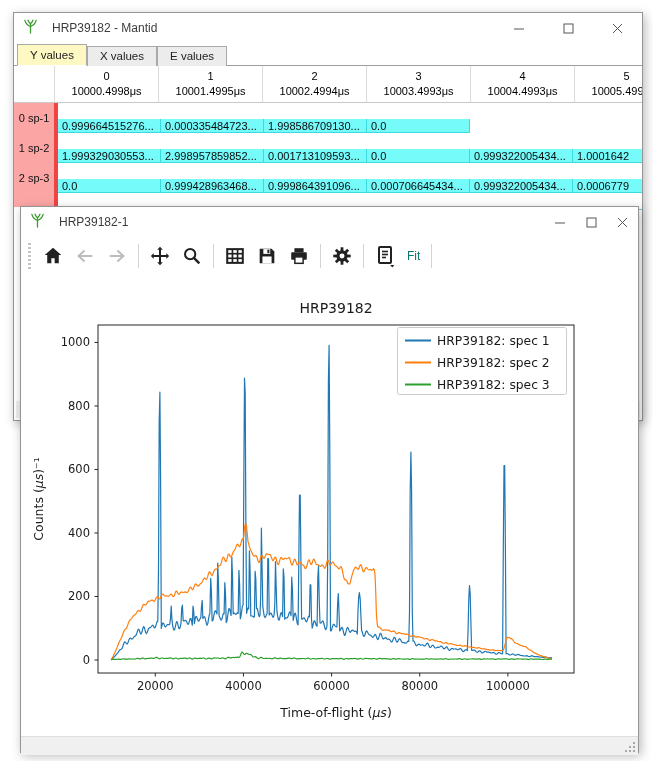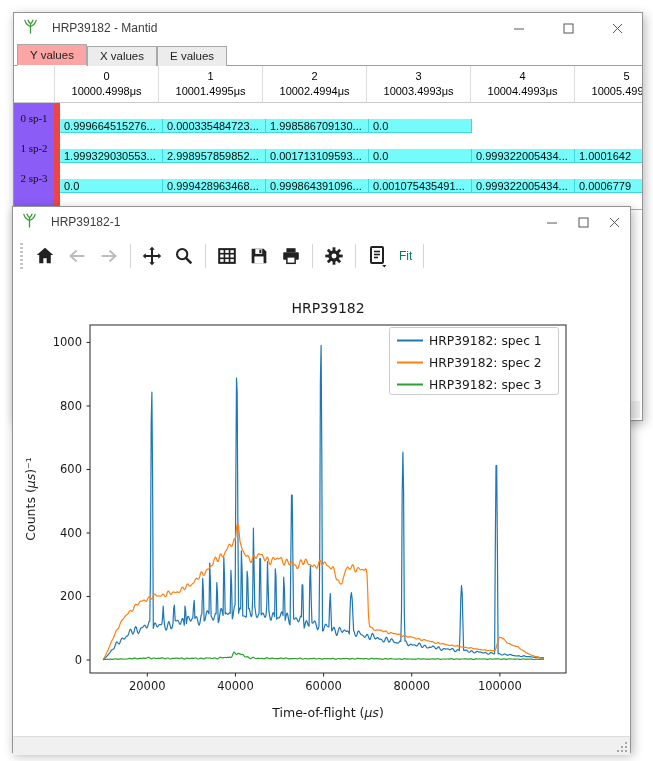--- a/index.html
+++ b/index.html
@@ -1,37 +1,37 @@
 <!DOCTYPE html>
 <html><head>
 <meta charset="utf-8">
 <style>
   html,body{margin:0;padding:0;}
   body{width:653px;height:761px;background:#ffffff;position:relative;overflow:hidden;
        font-family:"Liberation Sans",sans-serif;-webkit-font-smoothing:antialiased;}
   .window{position:absolute;background:#fff;border:1px solid #949494;box-shadow:2px 3px 10px rgba(0,0,0,.28);}
   #win1{left:13px;top:12px;width:628px;height:407px;z-index:1;}
-  #win2{left:12px;top:206px;width:617px;height:545px;z-index:2;display:flex;flex-direction:column;justify-content:space-between;}
+  #win2{left:20px;top:206px;width:617px;height:545px;z-index:2;display:flex;flex-direction:column;justify-content:space-between;}
   .titlebar{height:30px;background:#fff;display:flex;align-items:center;padding-left:9px;flex:0 0 auto;}
   .titlebar .ttl{font-size:12px;color:#3c3c3c;margin-left:14px;white-space:nowrap;}
   .winbtns{margin-left:auto;display:flex;height:100%;}
   .wbtn{display:flex;align-items:center;justify-content:center;height:100%;}
   #win1 .wbtn{width:49px;} #win2 .wbtn{width:31px;}
   .tabbar{height:22px;background:#fff;border-bottom:1px solid #9e9e9e;display:flex;align-items:flex-end;padding-left:3px;}
   .tab{font-size:11.5px;color:#222;padding:3px 12px 4px 12px;border:1px solid #a9a9a9;border-bottom:none;
        background:#ececec;margin-right:0px;position:relative;top:1px;}
-  .tab.active{background:#fca5a5;padding-top:4px;z-index:3;border-bottom:1px solid #fff;}
+  .tab.active{background:#fef9c3;padding-top:4px;z-index:3;border-bottom:1px solid #fff;}
   #tablewrap{position:relative;overflow:hidden;height:332px;background:#fff;font-size:11px;}
   .tr{display:flex;}
   .th,.corner{background:#fff;border-right:1px solid #dcdcdc;border-bottom:1px solid #c9c9c9;
       display:flex;flex-direction:column;align-items:center;justify-content:center;line-height:15px;}
   .corner{width:40px;flex:0 0 40px;}
   .th{width:103px;flex:0 0 103px;}
-  .rowlbl{width:40px;flex:0 0 40px;background:#8b5cf6;display:flex;align-items:center;justify-content:center;
-      border-right:6px solid #ef4444;color:#111;font-family:Liberation Serif, serif;}
+  .rowlbl{width:40px;flex:0 0 40px;background:#fca5a5;display:flex;align-items:center;justify-content:center;
+      border-right:4px solid #ef4444;color:#111;}
   .td{width:103px;flex:0 0 103px;background:#76fbfb;border-right:1px solid #3cd9de;border-bottom:1px solid #3cd9de;
       display:flex;align-items:center;padding-left:4px;box-sizing:border-box;color:#0a0a0a;white-space:nowrap;overflow:hidden;margin-top:16px;}
   .datarow{height:30px;} .headrow{height:37px;} .striprow{height:14px;}
   .hscroll{position:absolute;left:2px;bottom:2px;right:2px;height:17px;background:#f0f0f0;display:flex;align-items:center;}
   .scrollarrow{width:17px;height:17px;display:flex;align-items:center;justify-content:center;font-size:9px;color:#505050;background:#f0f0f0;}
   .toolbar{height:38px;display:flex;align-items:center;padding-left:7px;flex:0 0 auto;background:#fff;}
   .tbtn{width:30px;height:30px;display:flex;align-items:center;justify-content:center;margin:0 1px;}
   .tsep{width:1px;height:24px;background:#d4d4d4;margin:0 5px;}
   .drag-handle{width:3px;height:26px;margin-right:6px;
      background:repeating-linear-gradient(to bottom,#c4c4c4 0 2px,transparent 2px 4px);}
@@ -121,21 +121,21 @@
         <div class="td">0.001713109593...</div>
         <div class="td">0.0</div>
         <div class="td">0.999322005434...</div>
         <div class="td">1.0001642</div>
       </div>
       <div class="tr datarow">
         <div class="rowlbl">2 sp-3</div>
         <div class="td">0.0</div>
         <div class="td">0.999428963468...</div>
         <div class="td">0.999864391096...</div>
-        <div class="td">0.001075435491...</div>
+        <div class="td">0.000706645434...</div>
         <div class="td">0.999322005434...</div>
         <div class="td">0.0006779</div>
       </div>
       <div class="tr striprow">
         <div class="rowlbl"></div>
         <div class="td"></div>
         <div class="td"></div>
         <div class="td"></div>
         <div class="td"></div>
         <div class="td"></div>

